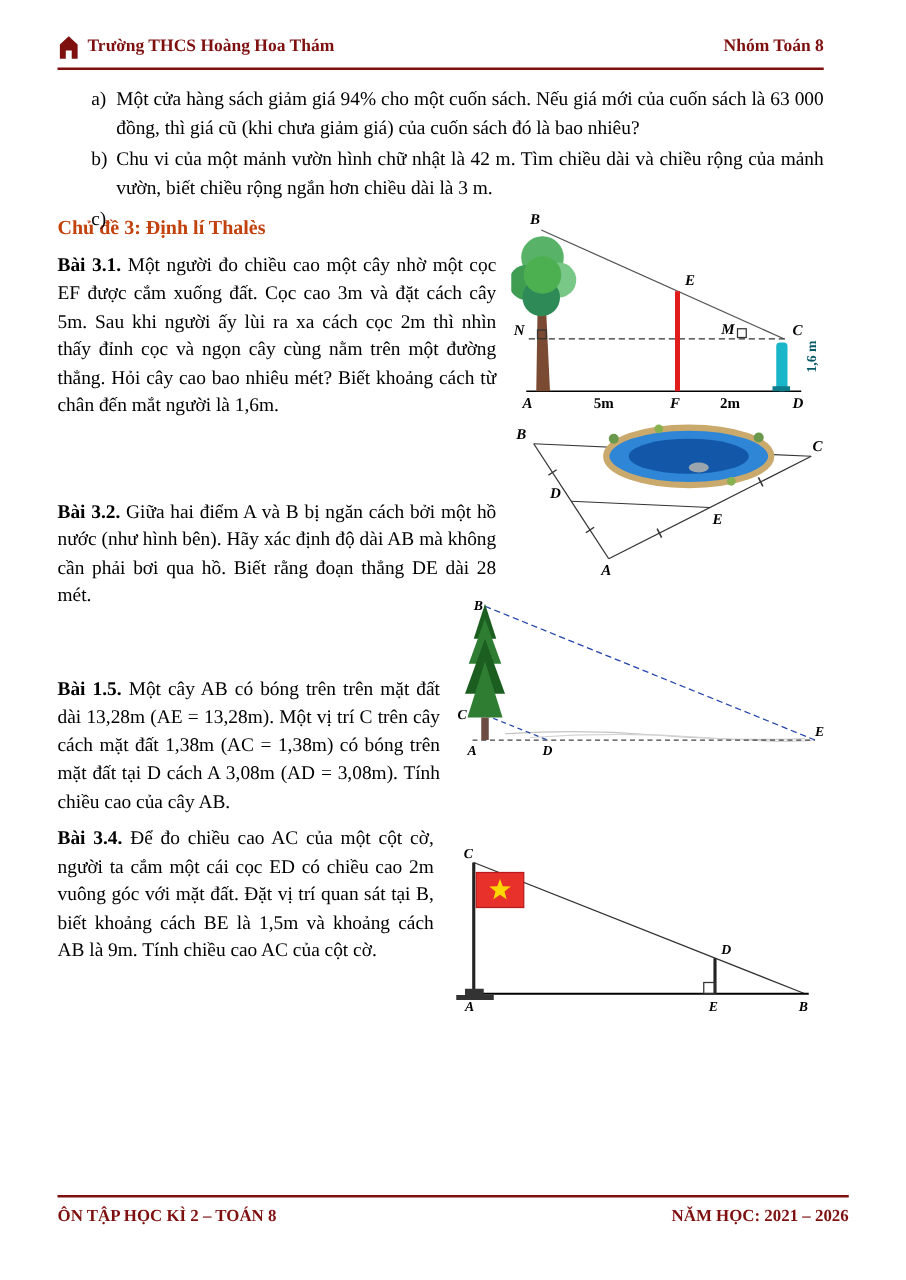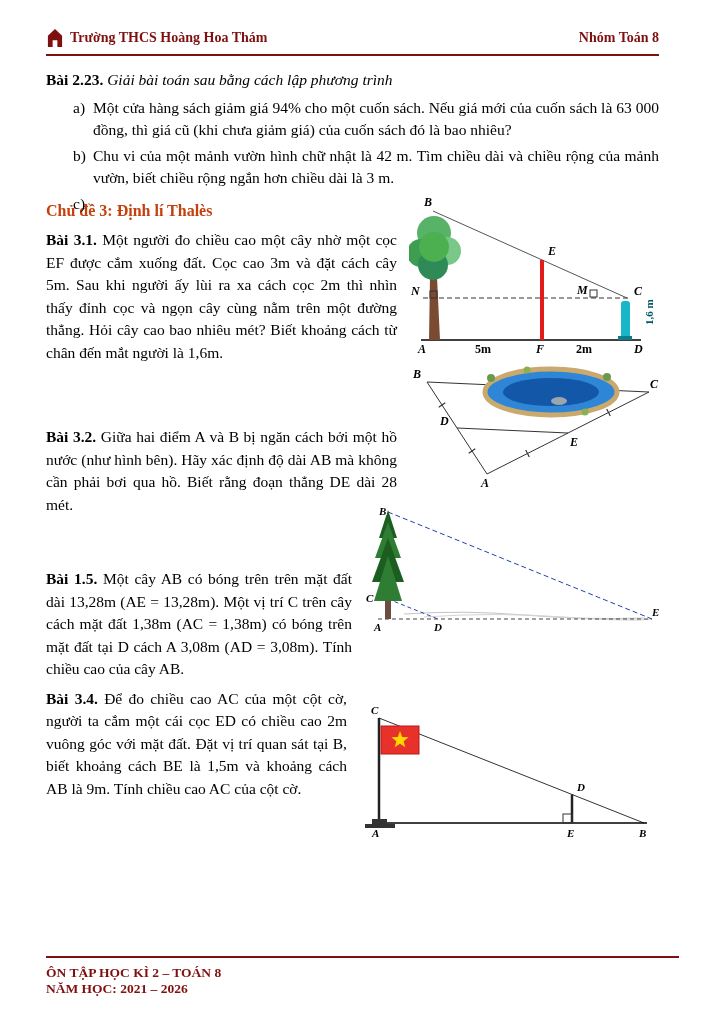--- a/index.html
+++ b/index.html
@@ -42,21 +42,21 @@
            font-size:12px; fill:#000; paint-order:stroke; stroke:#ffffff; stroke-width:2px; }
   .flab-s{ font-family:"Liberation Serif", serif; font-style:italic; font-weight:bold;
            font-size:11px; fill:#000; paint-order:stroke; stroke:#ffffff; stroke-width:2px; }
   .fdim  { font-family:"Liberation Serif", serif; font-weight:bold; font-size:12px; fill:#000; }
   .fdim-v{ font-family:"Liberation Serif", serif; font-weight:bold; font-size:11px; fill:#055a66; }
 
   
   .page-footer { position:absolute; left:46px; right:46px; top:956px;
                  border-top:2px solid #7f1010; padding-top:7px;
                  display:flex; justify-content:space-between;
-                 color:#7f1010; font-weight:bold; font-size:13.5px;flex-direction:column; }
+                 color:#7f1010; font-weight:bold; font-size:13.5px; }
 </style>
 </head>
 <body>
 
 <div class="page">
 
   <header class="page-header">
     <div class="header-left">
       <span class="logo">
         <svg width="18" height="20" viewBox="0 0 19 21">
@@ -64,24 +64,20 @@
           <rect x="8" y="3.5" width="3" height="3" fill="#7f1010"></rect>
         </svg>
       </span>
       <span class="school-name">Trường THCS Hoàng Hoa Thám</span>
     </div>
     <div class="header-right">Nhóm Toán 8</div>
   </header>
 
   <main class="content">
 
-    <p class="prob-head">
-      <span class="plabel">Bài 2.23.</span>
-      <span class="ptitle-italic">Giải bài toán sau bằng cách lập phương trình</span>
-    </p>
     <div class="abc">
       <div class="item">
         <span class="marker">a)</span>
         <span class="itext">Một cửa hàng sách giảm giá 94% cho một cuốn sách. Nếu giá mới của cuốn sách là 63 000 đồng, thì giá cũ (khi chưa giảm giá) của cuốn sách đó là bao nhiêu?</span>
       </div>
       <div class="item">
         <span class="marker">b)</span>
         <span class="itext">Chu vi của một mảnh vườn hình chữ nhật là 42 m. Tìm chiều dài và chiều rộng của mảnh vườn, biết chiều rộng ngắn hơn chiều dài là 3 m.</span>
       </div>
       <div class="item">

